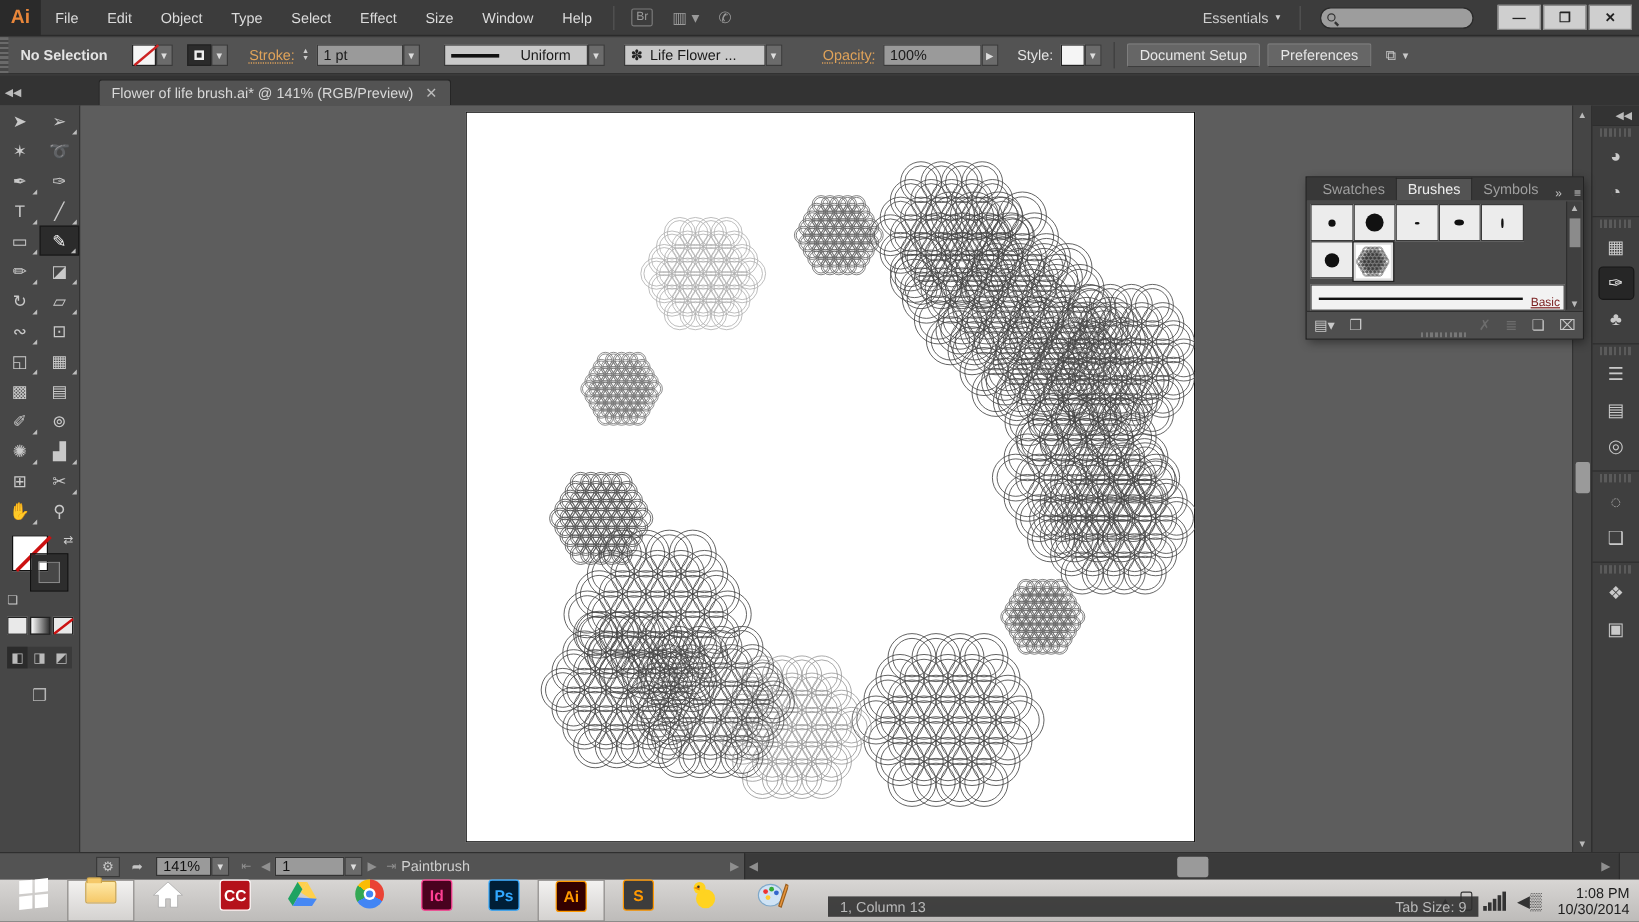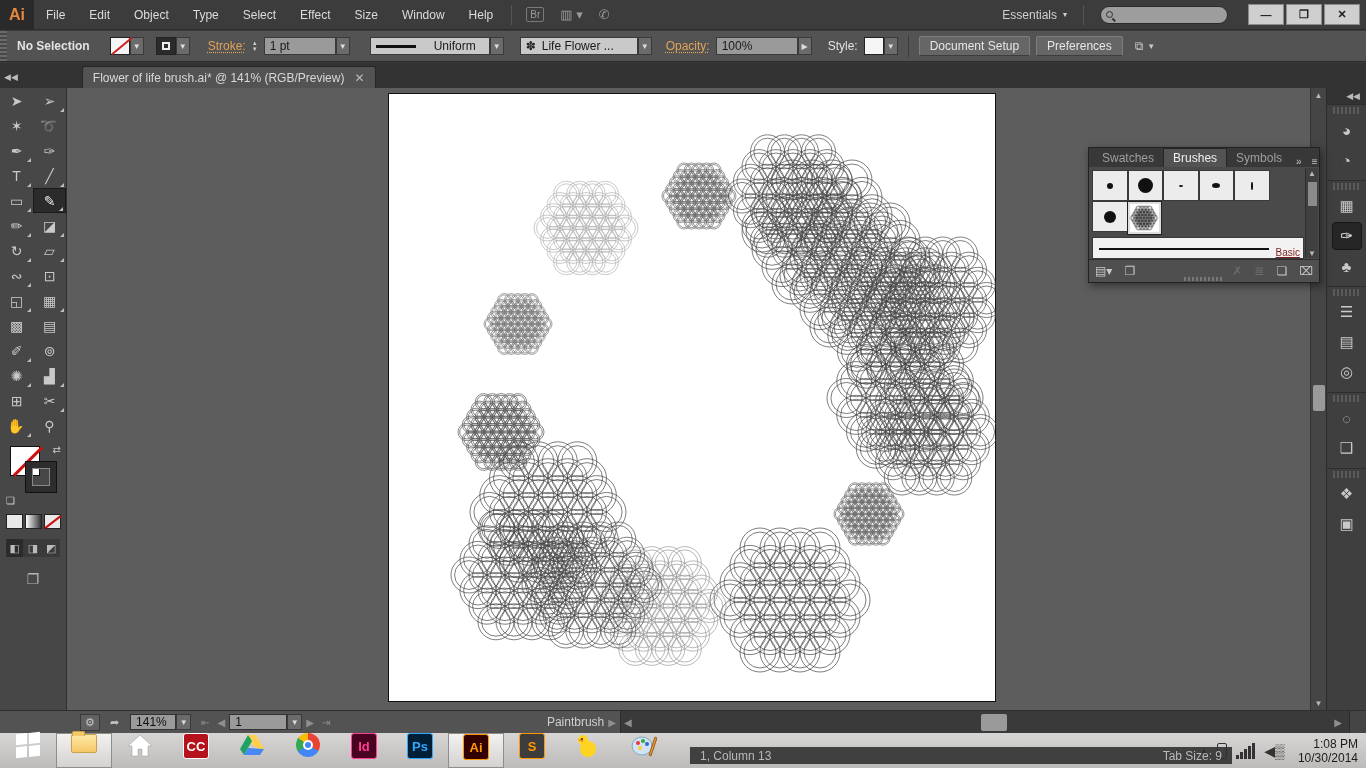--- a/index.html
+++ b/index.html
@@ -139,21 +139,21 @@
   #statusbar { position:absolute; left:0; top:710px; width:1366px; height:23px; background:#535353;
     border-top:1px solid #2f2f2f; display:flex; align-items:center; color:#cfcfcf; }
   .sb-icon { color:#c5c5c5; font-size:11px; margin:0 5px; }
   #zoom-field { width:46px; height:16px; background:#9a9a9a; color:#111; border:1px solid #333;
     display:flex; align-items:center; padding-left:5px; margin-left:6px; }
   .sb-dd { width:15px; height:16px; background:#6b6b6b; border:1px solid #3a3a3a; color:#ddd;
     font-size:8px; display:flex; align-items:center; justify-content:center; }
   .nav-btn { color:#8f8f8f; font-size:10px; margin:0 4px; }
   #ab-field { width:58px; height:16px; background:#9a9a9a; color:#111; border:1px solid #333;
     display:flex; align-items:center; padding-left:5px; }
-  #tool-status { width:270px; text-align:right; }
+  #tool-status { width:270px; text-align:left; }
   #hscroll { flex:1; height:100%; background:#3a3a3a; border-left:1px solid #2c2c2c;
     border-right:1px solid #2c2c2c; position:relative; display:flex; align-items:center; }
   #hthumb { position:absolute; left:360px; width:26px; height:17px; background:#9a9a9a; border-radius:2px; }
   #hscroll .la { margin-left:3px; } #hscroll .ra { position:absolute; right:3px; }
   #sb-corner { width:16px; height:100%; background:#454545; }
 
   
   #taskbar { position:absolute; left:0; top:733px; width:1366px; height:35px;
     background:linear-gradient(#d8d6d4,#bdbbb9); display:flex; align-items:stretch; }
   .tb-item { width:56px; display:flex; align-items:flex-start; justify-content:center; position:relative; }
@@ -243,21 +243,21 @@
     </div>
     <div class="dd-arrow">▼</div>
   </div>
   <div style="display:flex; margin-left:10px;">
     <div class="cb-field" style="width:118px; background:#c9c9c9;">
       <span style="margin-right:6px; color:#222;">✽</span>
       <span>Life Flower ...</span>
     </div>
     <div class="dd-arrow">▼</div>
   </div>
-  <span class="cb-label-link" style="margin-left:8px;">Opacity:</span>
+  <span class="cb-label-link" style="margin-left:28px;">Opacity:</span>
   <div style="display:flex;">
     <div class="cb-field" style="width:82px;">100%</div>
     <div class="dd-arrow">▶</div>
   </div>
   <span style="margin-left:10px;">Style:</span>
   <div style="display:flex;">
     <div class="swatch-btn"></div>
     <div class="dd-arrow">▼</div>
   </div>
   <div class="cb-sep"></div>

